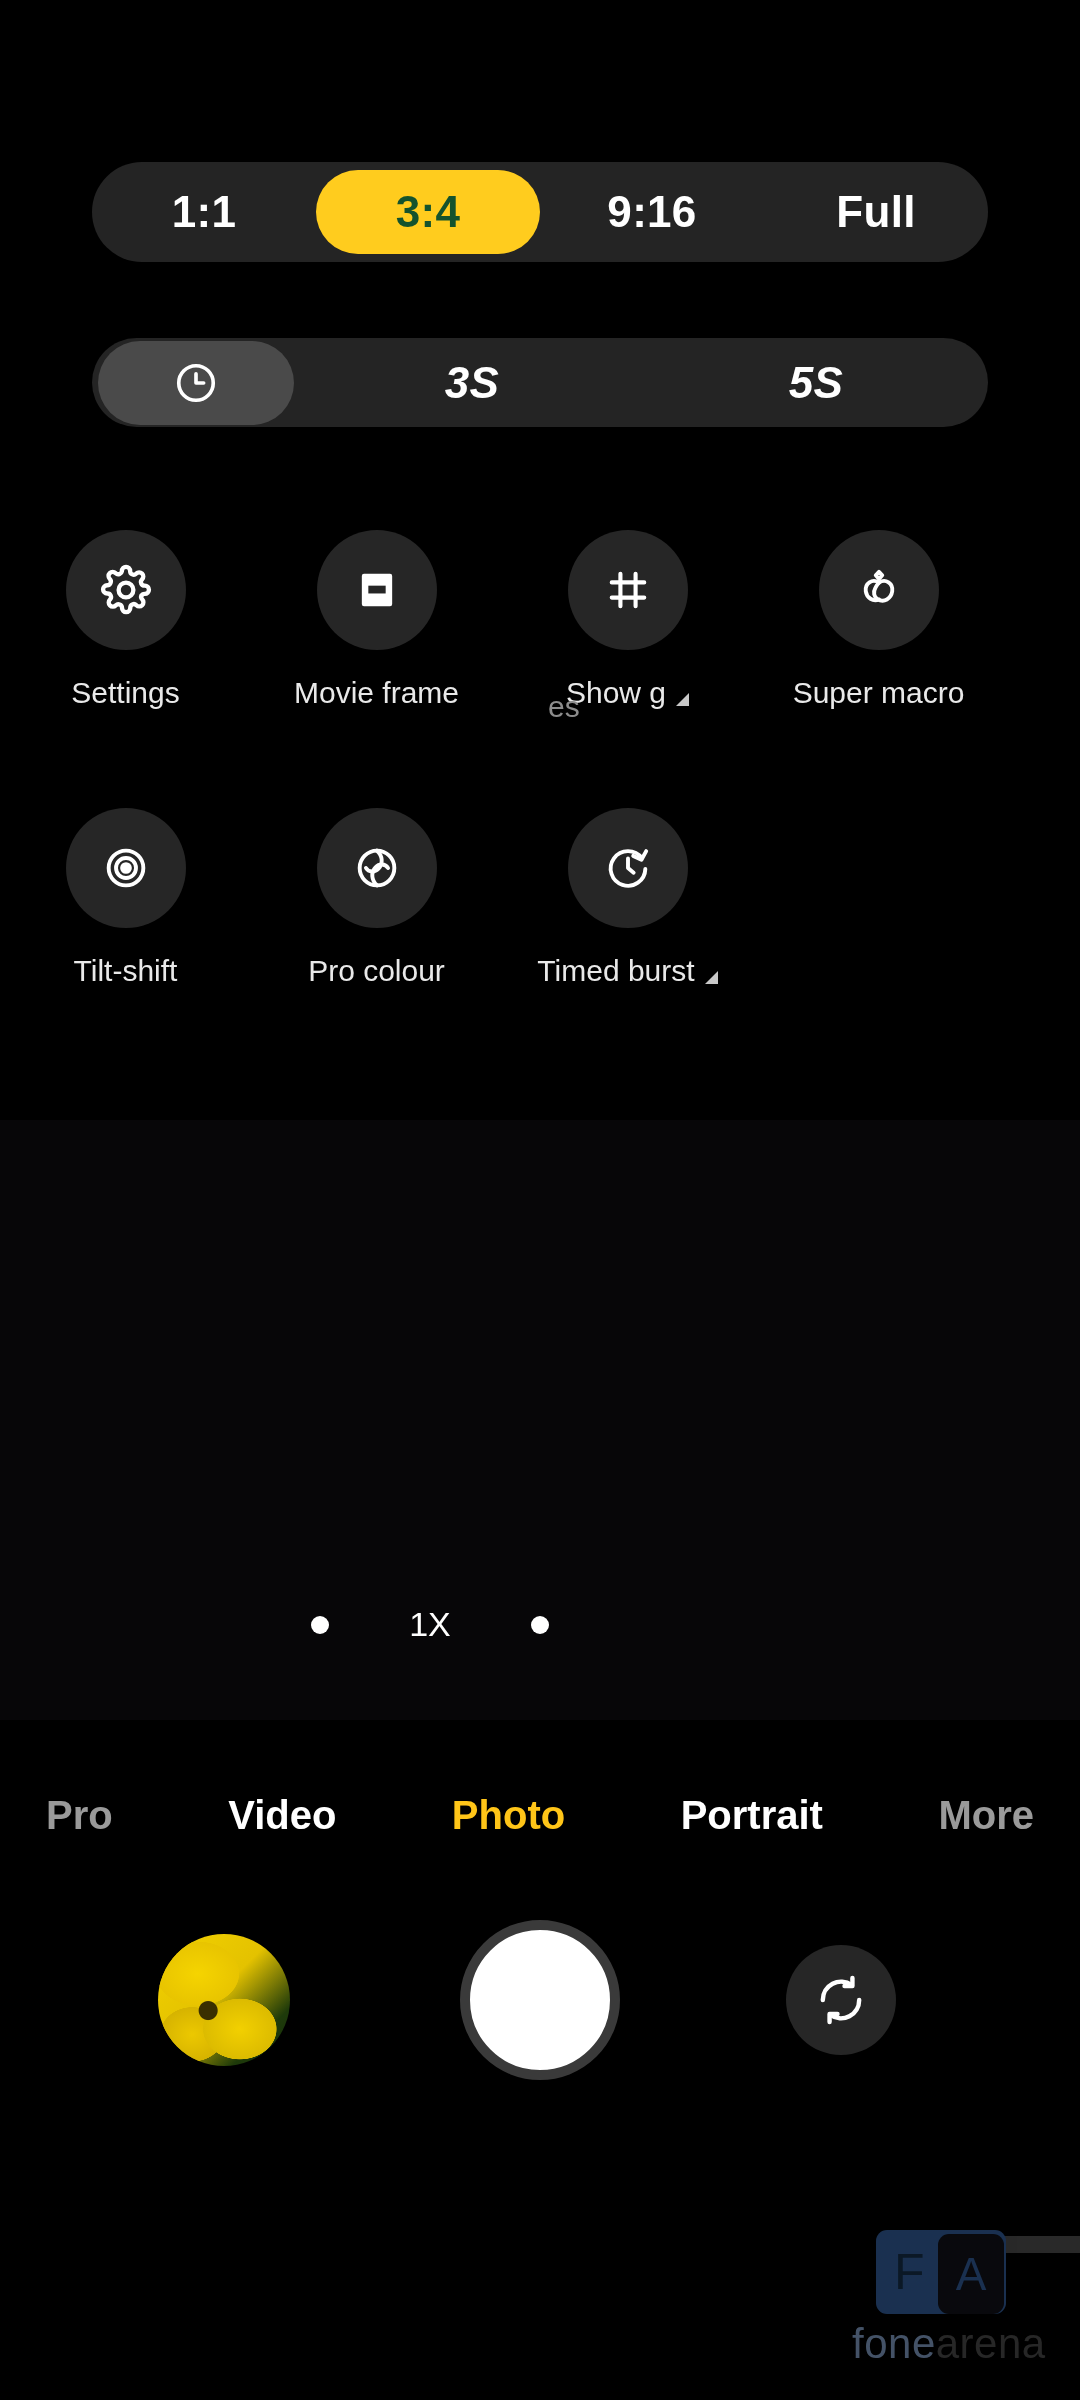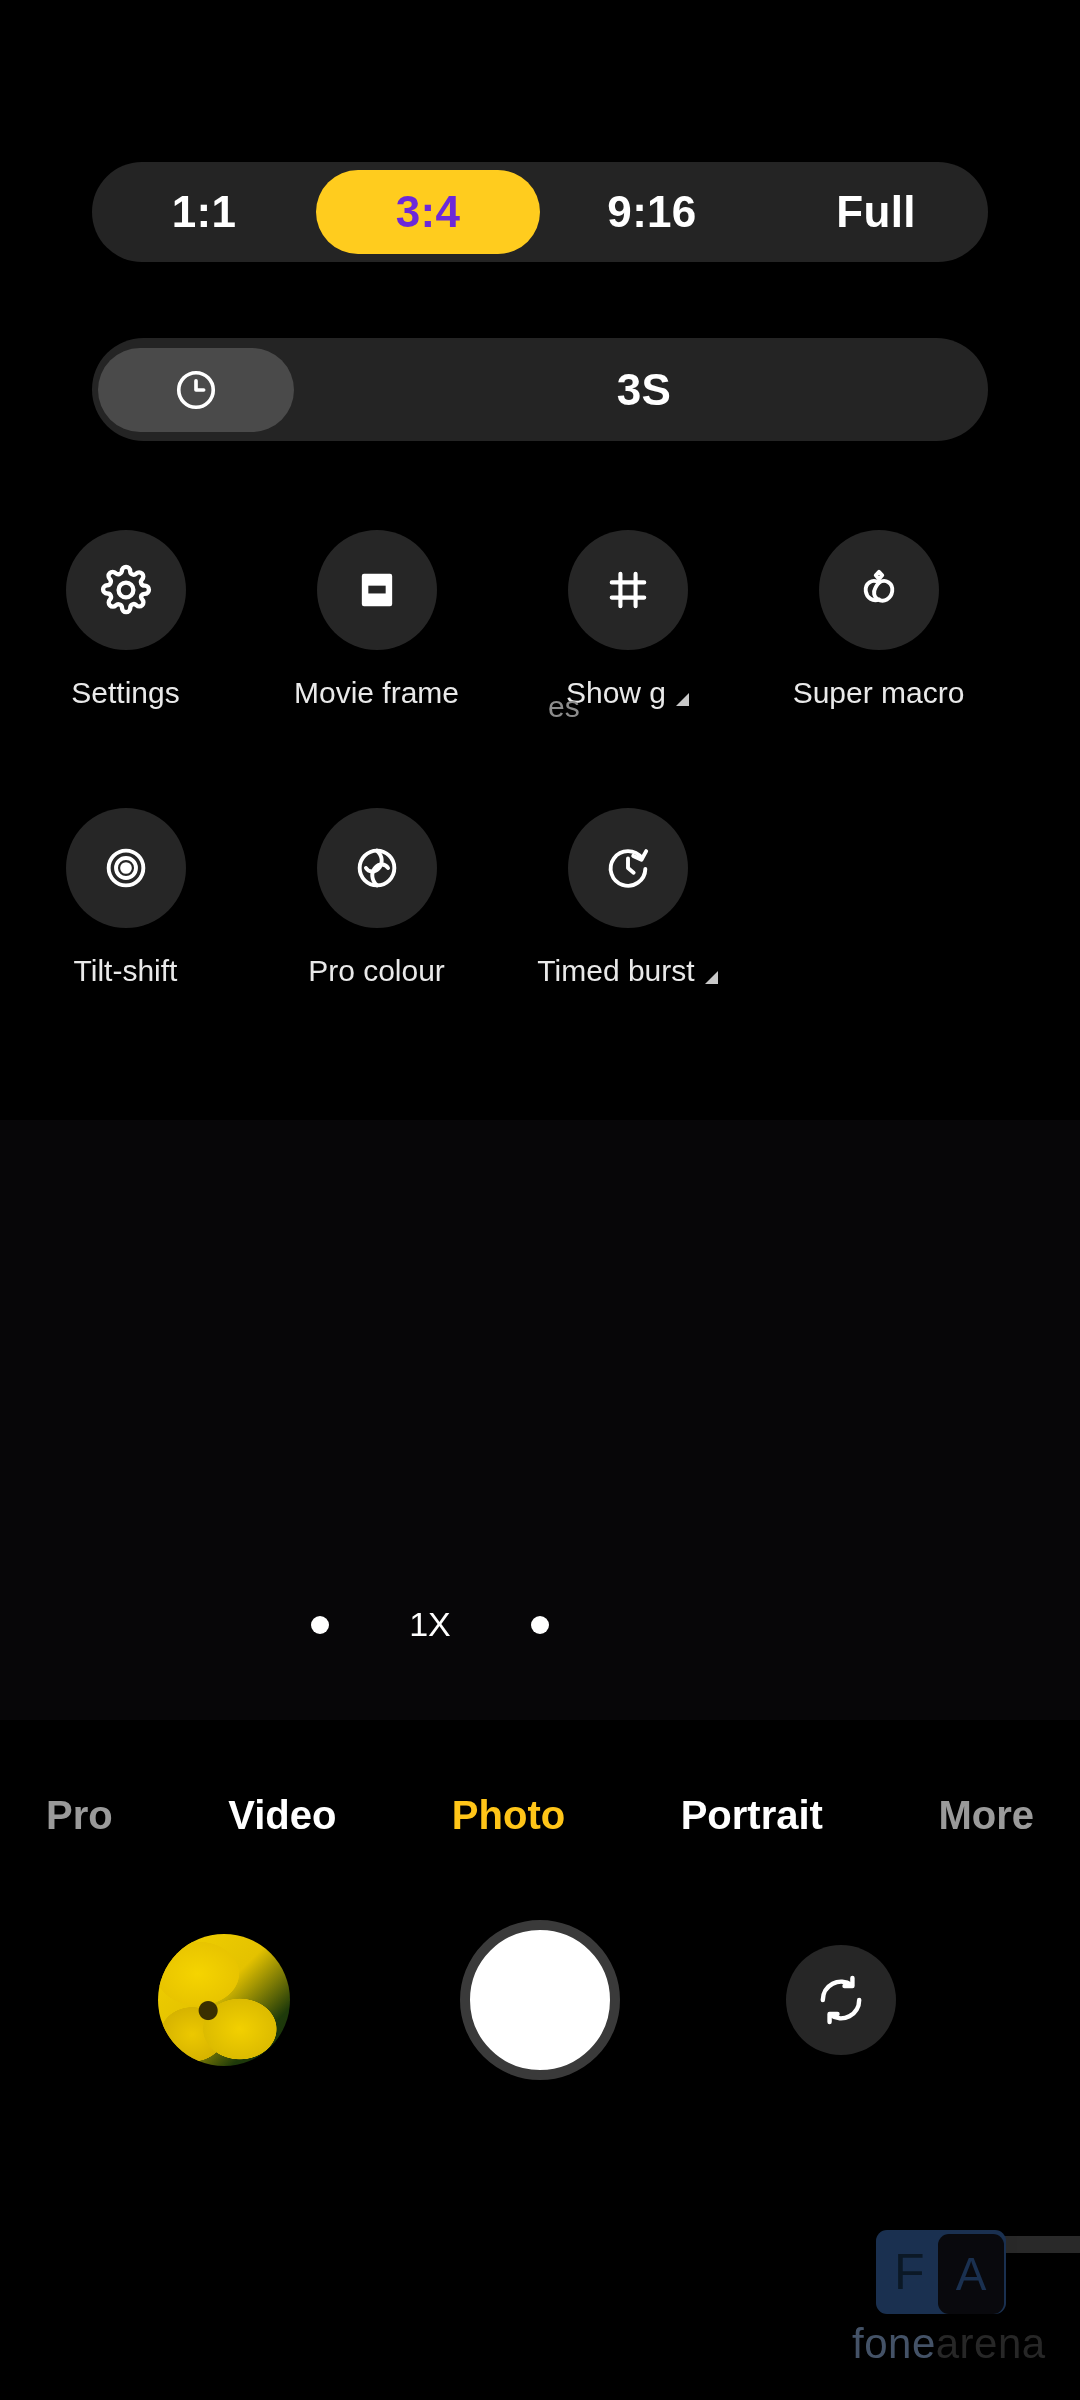--- a/index.html
+++ b/index.html
@@ -25,37 +25,37 @@
   }
 
   .seg-bar {
     position:absolute;
     left:92px; width:896px;
     background:#242424;
     border-radius:999px;
     display:flex; align-items:center;
   }
   #aspect-bar { top:162px; height:100px; }
-  #timer-bar  { top:338px; height:103px; }
+  #timer-bar  { top:338px; height:89px;font-style:italic; }
 
   .seg {
     flex:1 1 0;
     height:100%;
     display:flex; align-items:center; justify-content:center;
     color:#fff;
     font-size:44px;
     font-weight:700;
     letter-spacing:.3px;
     border-radius:999px;
     cursor:pointer;
     user-select:none;
   }
   .seg.active-yellow {
     background:#FFCC1E;
-    color:#6d28d9;
+    color:#14532d;
     margin:4px 0;
     height:84px;
   }
   .seg.active-grey {
     background:#4a4a4a;
     margin:8px 6px;
     height:84px;
     flex:0 0 196px;
   }
 
@@ -238,20 +238,21 @@
     <div class="seg-bar" id="timer-bar">
       <div class="seg active-grey">
         <span>
           <svg class="clock-ico" viewBox="0 0 24 24" fill="none" stroke="#fff" stroke-width="1.9" stroke-linecap="round" stroke-linejoin="round">
             <circle cx="12" cy="12" r="9"></circle>
             <path d="M12 7.2 V12 H16"></path>
           </svg>
         </span>
       </div>
       <div class="seg">3S</div>
+      <div class="seg">5S</div>
     </div>
 
     <div class="tool-row" id="tool-row-1">
 
       <div class="tool">
         <div class="tool-circ">
           <span>
             <svg viewBox="0 0 24 24" fill="none" stroke="#fff" stroke-width="2" stroke-linecap="round" stroke-linejoin="round">
               <circle cx="12" cy="12" r="3.4"></circle>
               <path d="M19.1 14.5a1.6 1.6 0 0 0 .32 1.77l.06.06a1.9 1.9 0 1 1-2.7 2.7l-.05-.06a1.6 1.6 0 0 0-1.78-.32 1.6 1.6 0 0 0-.97 1.47v.17a1.9 1.9 0 1 1-3.82 0v-.09a1.6 1.6 0 0 0-1.05-1.47 1.6 1.6 0 0 0-1.77.32l-.06.06a1.9 1.9 0 1 1-2.7-2.7l.06-.06a1.6 1.6 0 0 0 .32-1.77 1.6 1.6 0 0 0-1.47-.97h-.17a1.9 1.9 0 1 1 0-3.82h.09a1.6 1.6 0 0 0 1.47-1.05 1.6 1.6 0 0 0-.32-1.77l-.06-.06a1.9 1.9 0 1 1 2.7-2.7l.06.06a1.6 1.6 0 0 0 1.77.32h.08A1.6 1.6 0 0 0 10.1 3.4v-.17a1.9 1.9 0 1 1 3.82 0v.09a1.6 1.6 0 0 0 .97 1.47 1.6 1.6 0 0 0 1.78-.32l.05-.06a1.9 1.9 0 1 1 2.7 2.7l-.06.06a1.6 1.6 0 0 0-.32 1.77v.08a1.6 1.6 0 0 0 1.47.97h.17a1.9 1.9 0 1 1 0 3.82h-.09a1.6 1.6 0 0 0-1.47.97z"></path>

